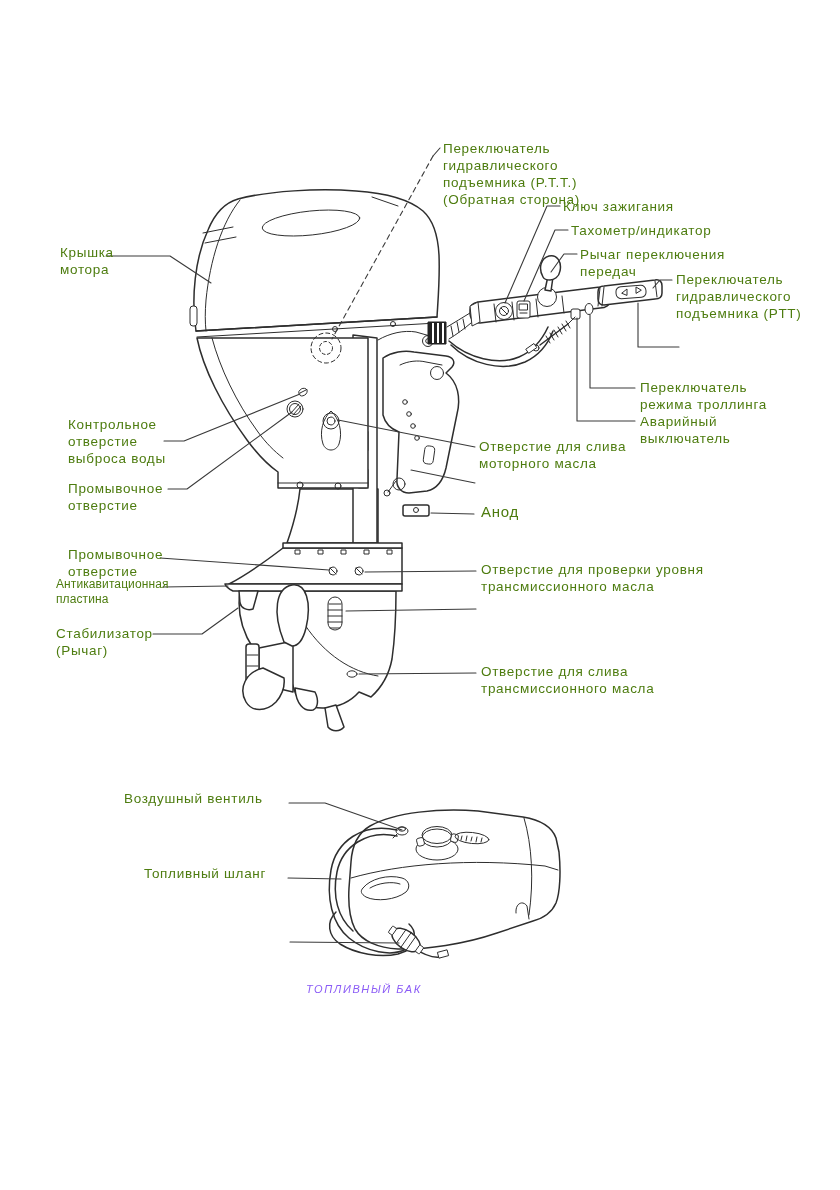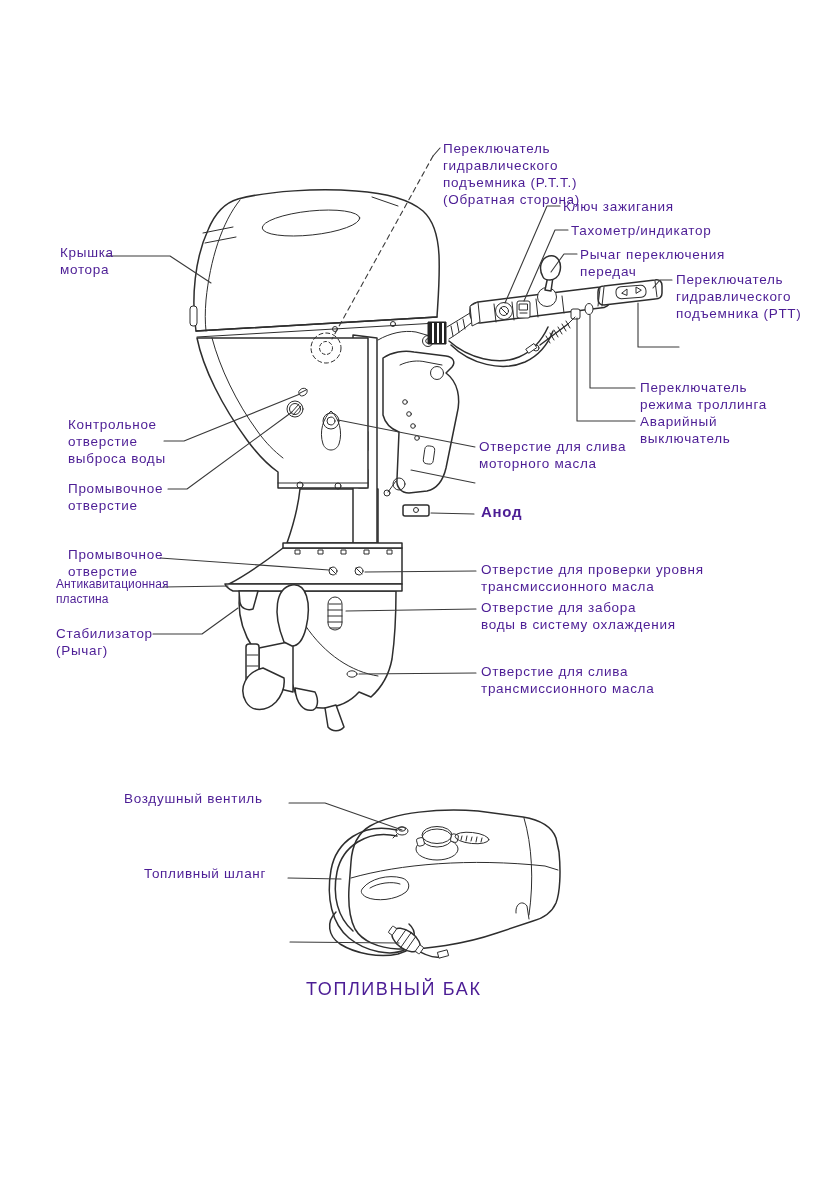--- a/index.html
+++ b/index.html
@@ -1,24 +1,24 @@
 <!DOCTYPE html>
 <html><head>
 <meta charset="utf-8">
 <style>
   html,body{margin:0;padding:0;background:#ffffff;}
   #page{position:relative;width:840px;height:1190px;background:#ffffff;overflow:hidden;
         font-family:"Liberation Sans",sans-serif;}
   #art{position:absolute;left:0;top:0;}
-  .lbl{position:absolute;font-size:13.5px;line-height:17px;color:#4c1d95;
+  .lbl{position:absolute;font-size:13.5px;line-height:17px;color:#4d7c0f;
        letter-spacing:.7px;white-space:nowrap;}
   .lbl span{display:block;}
   .lbl.small{font-size:12px;line-height:15px;letter-spacing:.1px;}
-  .lbl.big{font-size:15px;font-weight:bold;}
-  .lbl.caption{font-size:18px;letter-spacing:1.6px;color:#4c1d95;}
+  .lbl.big{font-size:15px;}
+  .lbl.caption{font-size:11px;letter-spacing:1.6px;color:#8b5cf6;font-style:italic;}
   svg *{vector-effect:non-scaling-stroke;}
   .ln{fill:none;stroke:#2e2e2e;stroke-width:1.5;stroke-linecap:round;stroke-linejoin:round;}
   .th{fill:none;stroke:#2e2e2e;stroke-width:1;stroke-linecap:round;stroke-linejoin:round;}
   .w{fill:#ffffff;stroke:#2e2e2e;stroke-width:1.5;stroke-linejoin:round;}
   .wt{fill:#ffffff;stroke:#2e2e2e;stroke-width:1;stroke-linejoin:round;}
   .dk{fill:#222;stroke:#222;}
   .ldr{fill:none;stroke:#3a3a3a;stroke-width:1.1;stroke-linecap:round;stroke-linejoin:round;}
 </style>
 </head>
 <body>
@@ -352,24 +352,20 @@
   <span>Отверстие для слива</span>
   <span>моторного масла</span>
 </div>
 <div class="lbl big" style="left:481px;top:503px">
   <span>Анод</span>
 </div>
 <div class="lbl" style="left:481px;top:561px">
   <span>Отверстие для проверки уровня</span>
   <span>трансмиссионного масла</span>
 </div>
-<div class="lbl" style="left:481px;top:599px">
-  <span>Отверстие для забора</span>
-  <span>воды в  систему охлаждения</span>
-</div>
 <div class="lbl" style="left:481px;top:663px">
   <span>Отверстие для слива</span>
   <span>трансмиссионного масла</span>
 </div>
 <div class="lbl" style="left:60px;top:244px">
   <span>Крышка</span>
   <span>мотора</span>
 </div>
 <div class="lbl" style="left:68px;top:416px">
   <span>Контрольное</span>

